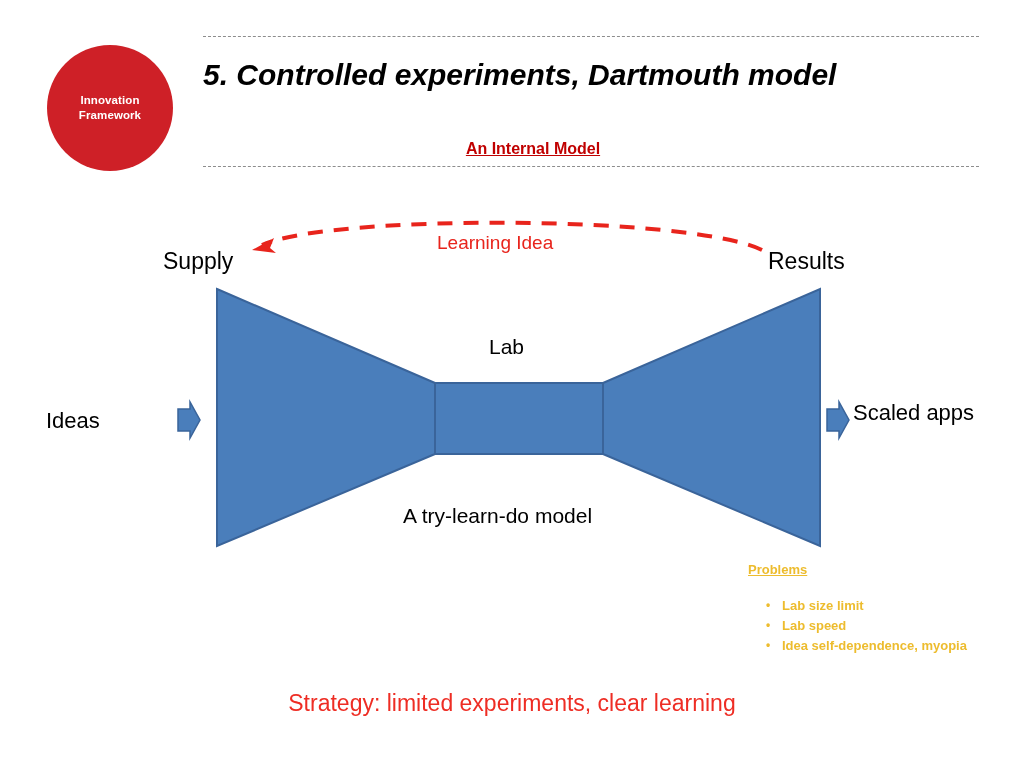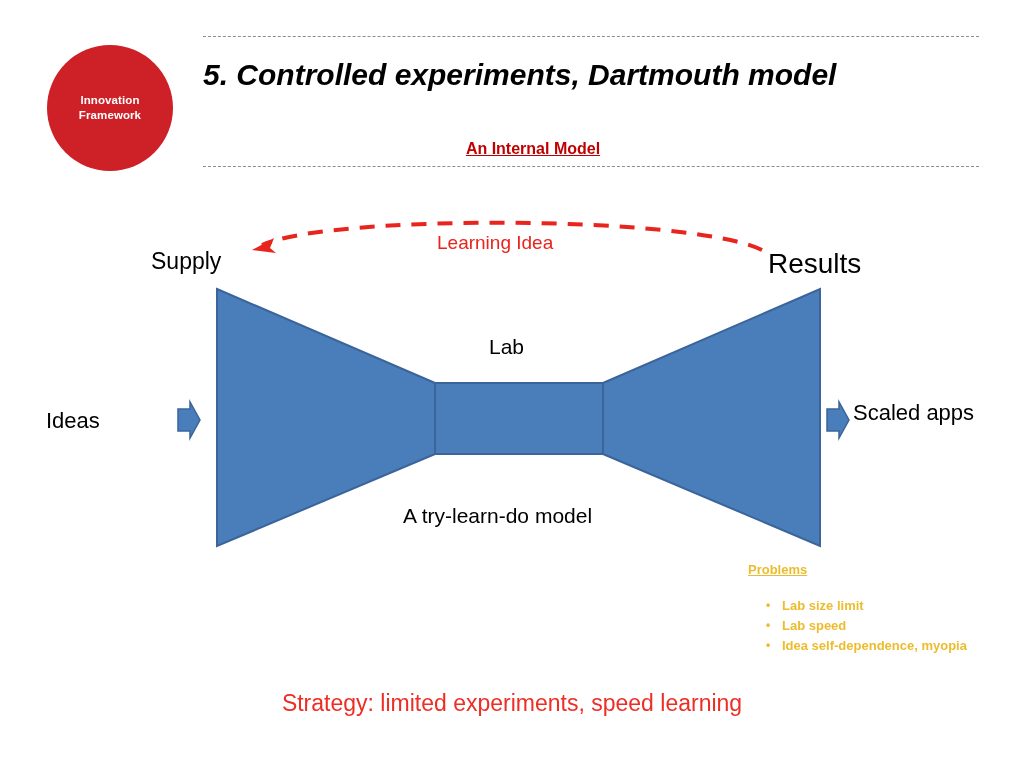--- a/index.html
+++ b/index.html
@@ -87,22 +87,22 @@
     top: 0;
     width: 1024px;
     height: 768px;
   }
 
   .label {
     position: absolute;
     white-space: nowrap;
     color: #000000;
   }
-  .label-supply   { left: 151px; top: 248px; font-size: 23px; }
-  .label-results  { left: 768px; top: 248px; font-size: 28px; }
+  .label-supply   { left: 163px; top: 248px; font-size: 23px; }
+  .label-results  { left: 768px; top: 248px; font-size: 23px; }
   .label-ideas    { left: 46px;  top: 408px; font-size: 22px; }
   .label-scaled   { left: 853px; top: 400px; font-size: 22px; }
   .label-lab      { left: 489px; top: 335px; font-size: 21px; }
   .label-try      { left: 403px; top: 504px; font-size: 21px; }
 
   .loop-caption {
     position: absolute;
     left: 437px;
     top: 232px;
     font-size: 19px;
@@ -194,15 +194,15 @@
 
   <div class="problems">
     <span class="head">Problems</span>
     <ul>
       <li>Lab size limit</li>
       <li>Lab speed</li>
       <li>Idea self-dependence, myopia</li>
     </ul>
   </div>
 
-  <div class="strategy">Strategy: limited experiments, speed learning</div>
+  <div class="strategy">Strategy: limited experiments, clear learning</div>
 
 </div>
 
 </body></html>

